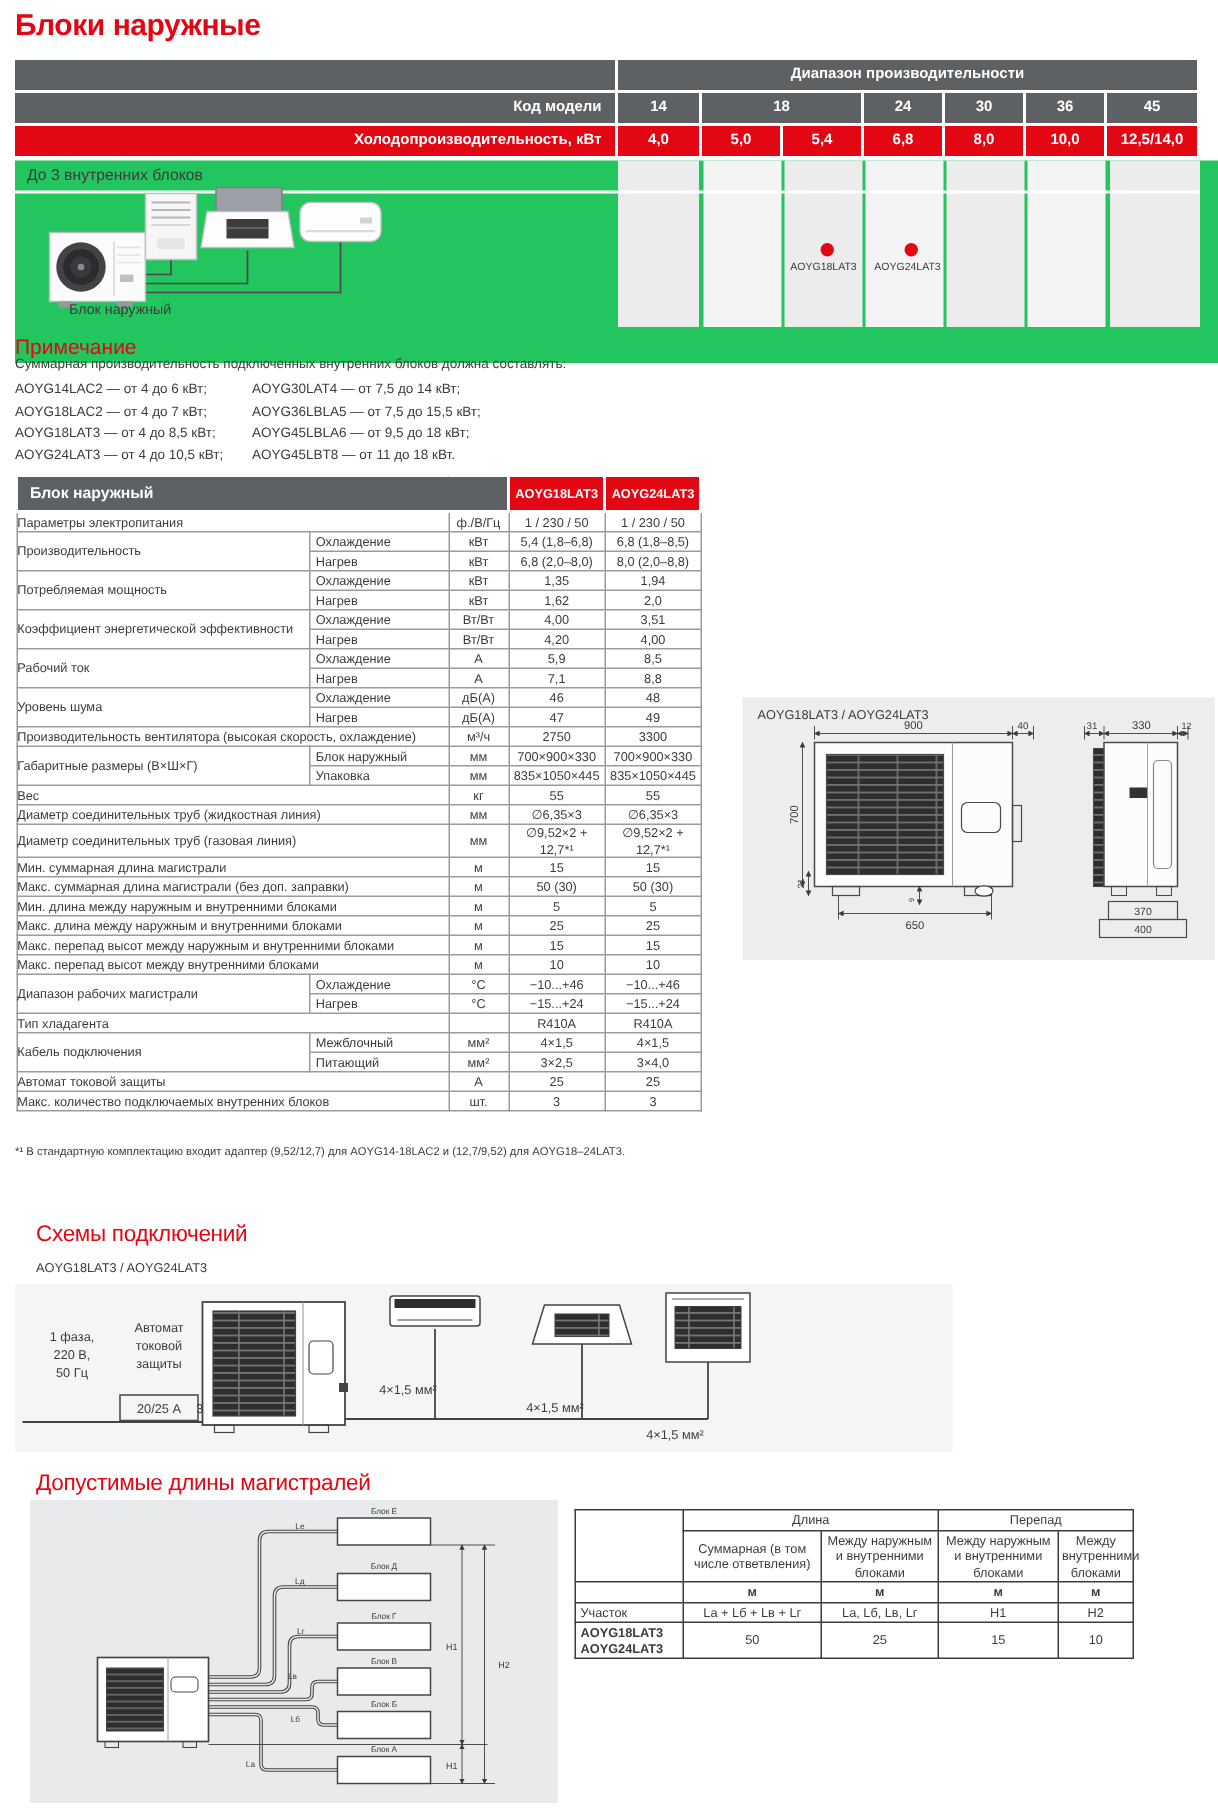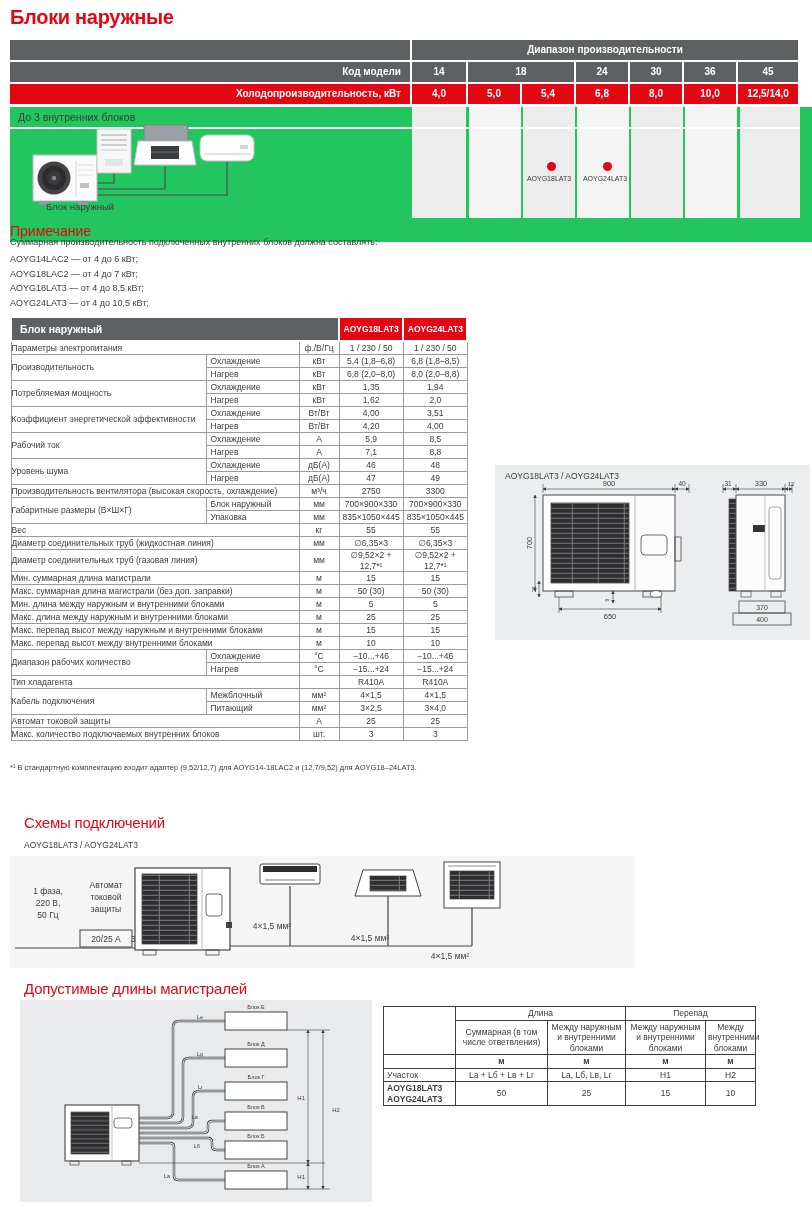--- a/index.html
+++ b/index.html
@@ -150,20 +150,26 @@
   </div>
 
   <div class="abs note-h" style="left:10px;top:223px;">Примечание</div>
   <div class="abs note-intro" style="left:10px;top:237px;">Суммарная производительность подключенных внутренних блоков должна составлять:</div>
   <div class="abs note-col" style="left:10px;top:252px;">
     <div>AOYG14LAC2 — от 4 до 6 кВт;</div>
     <div>AOYG18LAC2 — от 4 до 7 кВт;</div>
     <div>AOYG18LAT3 — от 4 до 8,5 кВт;</div>
     <div>AOYG24LAT3 — от 4 до 10,5 кВт;</div>
   </div>
+  <div class="abs note-col" style="left:168px;top:252px;">
+    <div>AOYG30LAT4 — от 7,5 до 14 кВт;</div>
+    <div>AOYG36LBLA5 — от 7,5 до 15,5 кВт;</div>
+    <div>AOYG45LBLA6 — от 9,5 до 18 кВт;</div>
+    <div>AOYG45LBT8 — от 11 до 18 кВт.</div>
+  </div>
 
   <table class="abs spec" style="left:10px;top:316px;">
     <colgroup>
         <col style="width:195px">
         <col style="width:93px">
         <col style="width:40px">
         <col style="width:57px">
         <col style="width:57px">
       </colgroup>
     <thead>
@@ -312,21 +318,21 @@
           <td>15</td>
           <td>15</td>
         </tr>
         <tr>
           <td colspan="2" class="p">Макс. перепад высот между внутренними блоками</td>
           <td>м</td>
           <td>10</td>
           <td>10</td>
         </tr>
         <tr>
-          <td rowspan="2" class="p">Диапазон рабочих количество</td>
+          <td rowspan="2" class="p">Диапазон рабочих магистрали</td>
           <td class="s">Охлаждение</td>
           <td>°С</td>
           <td>−10...+46</td>
           <td>−10...+46</td>
         </tr>
         <tr>
           <td class="s">Нагрев</td>
           <td>°С</td>
           <td>−15...+24</td>
           <td>−15...+24</td>

